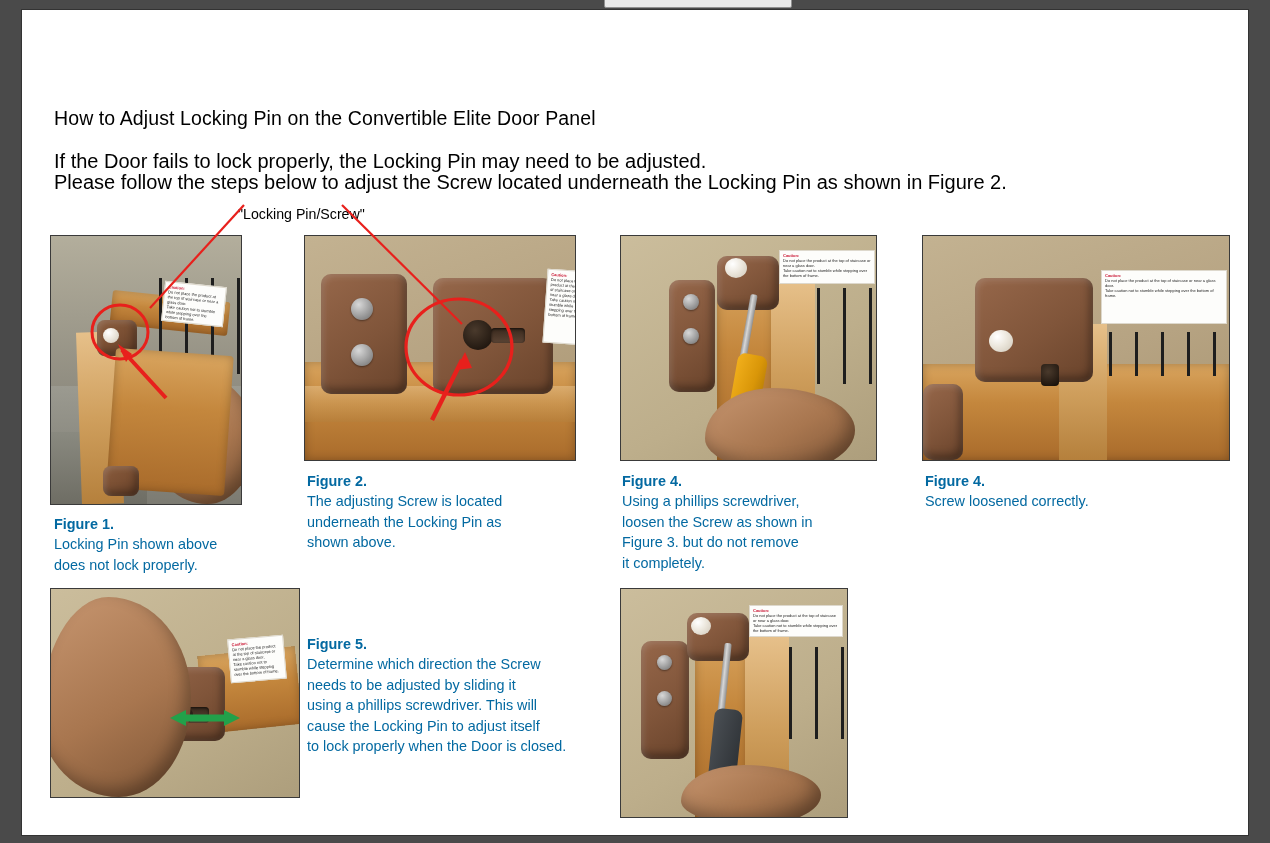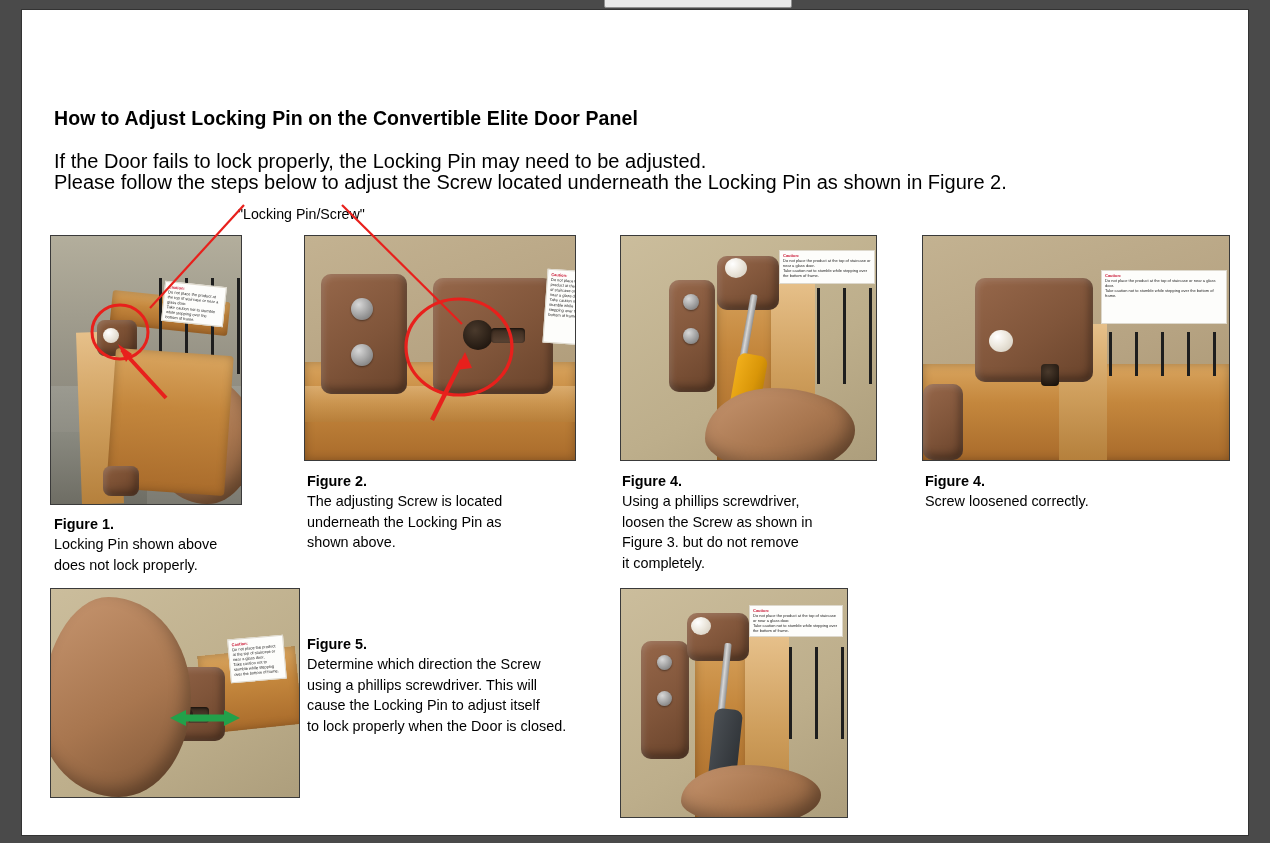--- a/index.html
+++ b/index.html
@@ -36,21 +36,21 @@
     position: absolute;
     top: 10px; left: 22px;
     width: 1226px; height: 825px;
     background: #ffffff;
     box-shadow: 0 0 0 1px #333;
   }
   .doc-title {
     position: absolute;
     left: 32px; top: 97px;
     font-size: 19.5px;
-    font-weight: bold;
+    font-weight: normal;
     color: #000;
     letter-spacing: 0.1px;
   }
   .intro {
     position: absolute;
     left: 32px; top: 141px;
     font-size: 20px;
     color: #000;
     line-height: 21px;
   }
@@ -63,21 +63,21 @@
   
   .photo {
     position: absolute;
     border: 1px solid #3a3a3a;
     overflow: hidden;
     background: #b9a98c;
   }
   .cap {
     position: absolute;
     font-size: 14.4px;
-    color: #000000;
+    color: #0369a1;
     line-height: 20.4px;
   }
   .cap .fignum { font-weight: bold; }
 
   
   .wall { position:absolute; inset:0; }
   .bg-tan   { background: linear-gradient(160deg,#c3b291 0%, #b6a382 55%, #a89470 100%); }
   .bg-tan2  { background: linear-gradient(150deg,#cbbd9c 0%, #bdae8b 60%, #ad9e7c 100%); }
   .bg-grey  { background: linear-gradient(180deg,#b3ae9c 0%, #8e8b7f 60%, #6f6e66 100%); }
 
@@ -311,20 +311,21 @@
     </div>
 
     <div class="cap" style="left:903px; top:461px; width:280px;">
       <div class="fignum">Figure 4.</div>
       <div>Screw loosened correctly.</div>
     </div>
 
     <div class="cap" style="left:285px; top:624px; width:300px;">
       <div class="fignum">Figure 5.</div>
       <div>Determine which direction the Screw</div>
+      <div>needs to be adjusted by sliding it</div>
       <div>using a phillips screwdriver. This will</div>
       <div>cause the Locking Pin to adjust itself</div>
       <div>to lock properly when the Door is closed.</div>
     </div>
 
 
     <div class="anno" style="left:0; top:0; width:1226px; height:825px;">
       <svg width="1226" height="825" viewBox="0 0 1226 825">
 
         <line x1="222" y1="195" x2="128" y2="298" stroke="#e8201c" stroke-width="2.2"></line>

